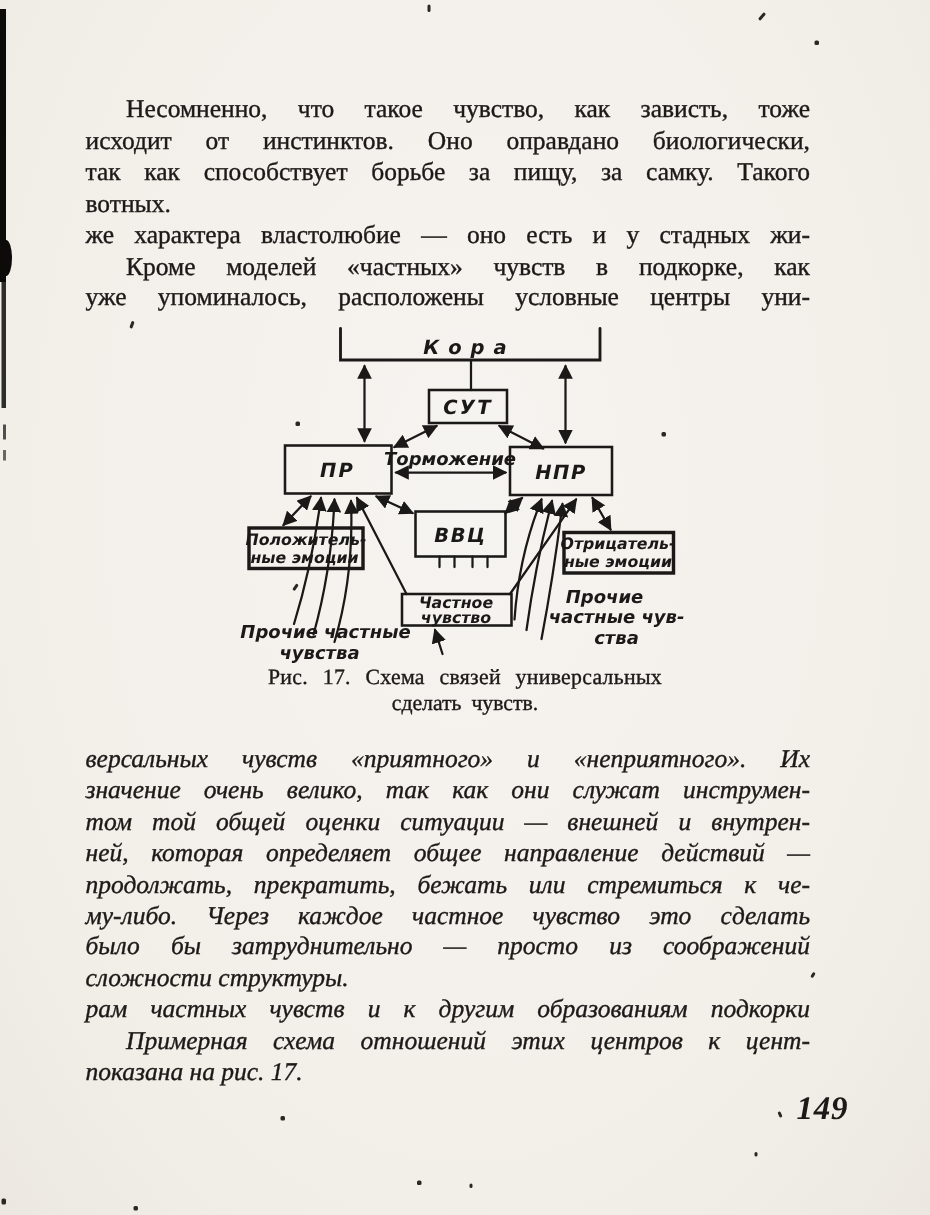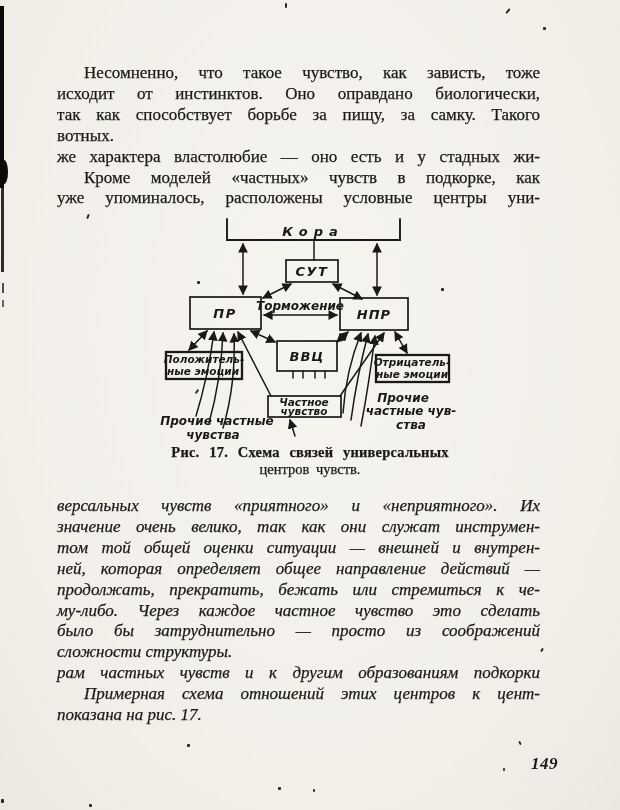--- a/index.html
+++ b/index.html
@@ -15,25 +15,25 @@
     text-align:justify;text-align-last:justify;
     -webkit-text-stroke:0.25px #1c1a18;
     white-space:normal;
   }
   .line.indent{text-indent:27px;}
   .line.last{text-align-last:left;}
   .caption{
     position:absolute;left:145px;top:444px;width:330px;text-align:center;
     font-size:14.5px;line-height:16.5px;-webkit-text-stroke:0.25px #1c1a18;
   }
-  .caption .c1{word-spacing:6px;letter-spacing:0.2px;font-weight:bold;}
+  .caption .c1{word-spacing:6px;letter-spacing:0.2px;}
   .caption .c2{word-spacing:3px;}
   .pagenum{
     position:absolute;left:531px;top:726px;width:50px;
-    font-size:17px;font-style:italic;font-weight:bold;letter-spacing:0.5px;margin-top:28px;
+    font-size:22px;font-style:italic;font-weight:bold;letter-spacing:0.5px;
   }
   svg.diagram{position:absolute;left:150px;top:212px;}
   svg.diagram *{vector-effect:none;}
   .dg-stroke{stroke:#1b1918;fill:none;stroke-width:1.5;stroke-linecap:round;}
   .dg-box{stroke:#1b1918;fill:none;stroke-width:1.7;}
   .dg-box-bold{stroke:#1b1918;fill:none;stroke-width:2.3;}
   .dg-text{font-family:"DejaVu Sans",sans-serif;font-style:italic;font-weight:bold;fill:#1b1918;text-anchor:middle;}
   .speck{position:absolute;background:#2a2724;border-radius:1px;}
   .artifact{position:absolute;background:#0c0b0a;}
 </style>
@@ -142,21 +142,21 @@
 
   <text class="dg-text" x="67" y="213" font-size="12">Прочие частные</text>
   <text class="dg-text" x="63" y="227" font-size="12">чувства</text>
   <text class="dg-text" x="253" y="190" font-size="12">Прочие</text>
   <text class="dg-text" x="261" y="203" font-size="12">частные чув-</text>
   <text class="dg-text" x="261" y="217" font-size="12">ства</text>
 </svg>
 
 <div class="caption">
   <div class="c1">Рис. 17. Схема связей универсальных</div>
-  <div class="c2">центров чувств.</div>
+  <div class="c2">сделать чувств.</div>
 </div>
 
 <div class="textblock" style="top:496px;font-style:italic;">
   <div class="line">версальных чувств «приятного» и «неприятного». Их</div>
   <div class="line">значение очень велико, так как они служат инструмен-</div>
   <div class="line">том той общей оценки ситуации — внешней и внутрен-</div>
   <div class="line">ней, которая определяет общее направление действий —</div>
   <div class="line">продолжать, прекратить, бежать или стремиться к че-</div>
   <div class="line">му-либо. Через каждое частное чувство это сделать</div>
   <div class="line">было бы затруднительно — просто из соображений</div>

